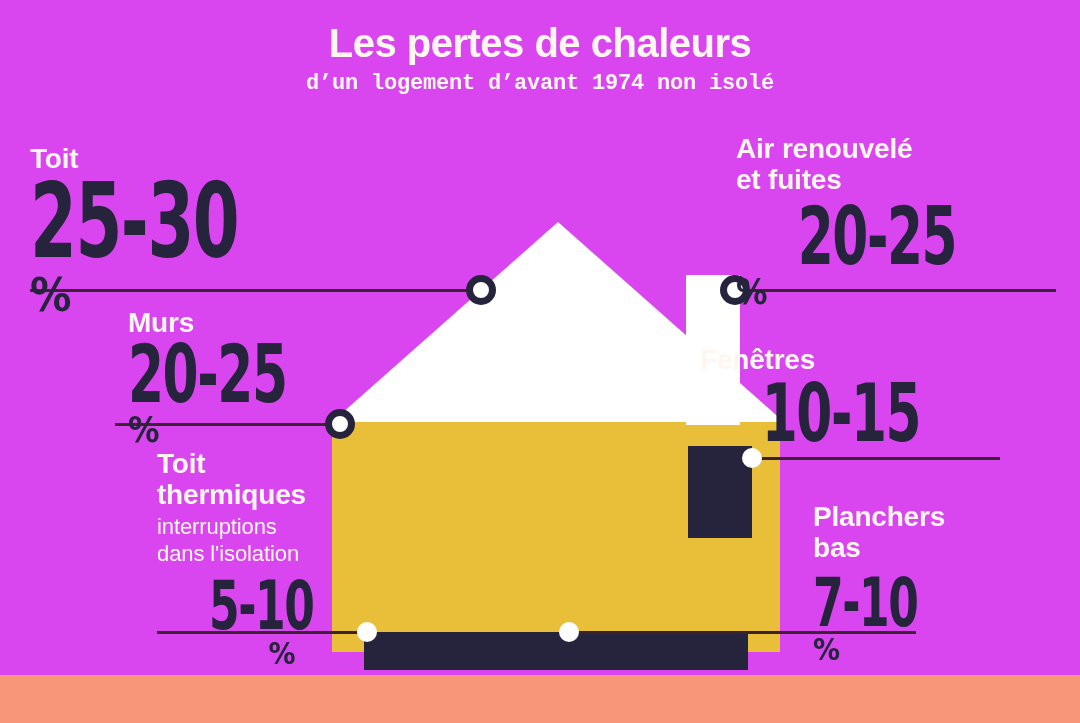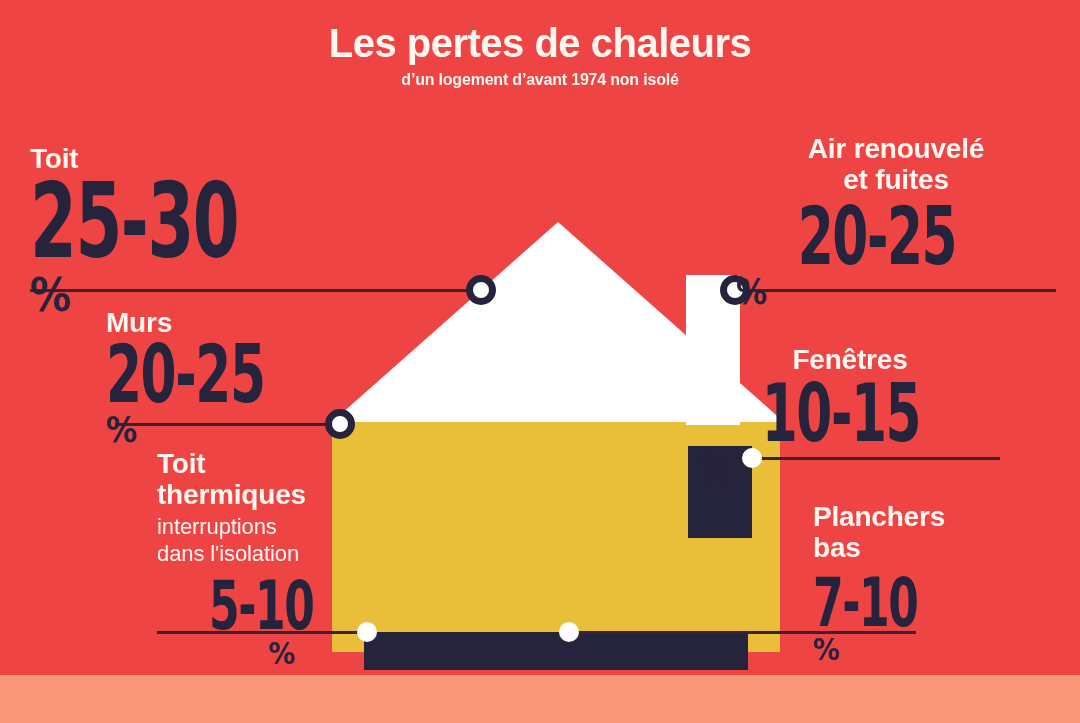--- a/index.html
+++ b/index.html
@@ -10,21 +10,21 @@
     width: 1080px;
     height: 723px;
     overflow: hidden;
     font-family: "Liberation Sans", sans-serif;
     background: #EF7B5E;
   }
   #stage {
     position: relative;
     width: 1080px;
     height: 723px;
-    background: #ef4444;
+    background: #d946ef;
     overflow: hidden;
   }
   .bottom-band {
     position: absolute;
     left: 0;
     top: 675px;
     width: 1080px;
     height: 48px;
     background: #F89778;
   }
@@ -39,25 +39,26 @@
   }
   .title-main {
     font-size: 40px;
     font-weight: bold;
     color: #FFF6F0;
     letter-spacing: -0.5px;
     line-height: 1.08;
     margin: 0;
   }
   .title-sub {
-    font-size: 16px;
+    font-size: 22px;
     font-weight: bold;
     color: #FFF6F0;
     letter-spacing: -0.2px;
     margin-top: 6px;
+    font-family: Liberation Mono, monospace;
   }
 
   
   .house-svg {
     position: absolute;
     left: 0;
     top: 0;
   }
 
   
@@ -109,21 +110,21 @@
 
   
   .v-xl .num { font-size: 104px; }
   .v-xl .pct { font-size: 46px; }
   .v-lg .num { font-size: 80px; }
   .v-lg .pct { font-size: 35px; }
   .v-md .num { font-size: 68px; }
   .v-md .pct { font-size: 30px; }
 
   .callout.right .label,
-  .callout.right .value { text-align: center; }
+  .callout.right .value { text-align: left; }
   .callout.left .label,
   .callout.left .value { text-align: left; }
 
   
   .conn {
     position: absolute;
     height: 3px;
     background: #3A2230;
   }
   
@@ -179,21 +180,21 @@
   <div class="dot plain" style="left:559px; top:622px; width:20px; height:20px;"></div>
 
   <div class="callout left" style="left:30px; top:143px; width:330px;">
     <div class="label">Toit</div>
     <div class="value v-xl">
       <span class="num">25-30</span>
         <span class="pct">%</span>
     </div>
   </div>
 
-  <div class="callout left" style="left:106px; top:307px; width:280px;">
+  <div class="callout left" style="left:128px; top:307px; width:280px;">
     <div class="label">Murs</div>
     <div class="value v-lg">
       <span class="num">20-25</span>
         <span class="pct">%</span>
     </div>
   </div>
 
   <div class="callout left" style="left:157px; top:448px; width:250px;">
     <div class="label">Toit
 thermiques</div>

